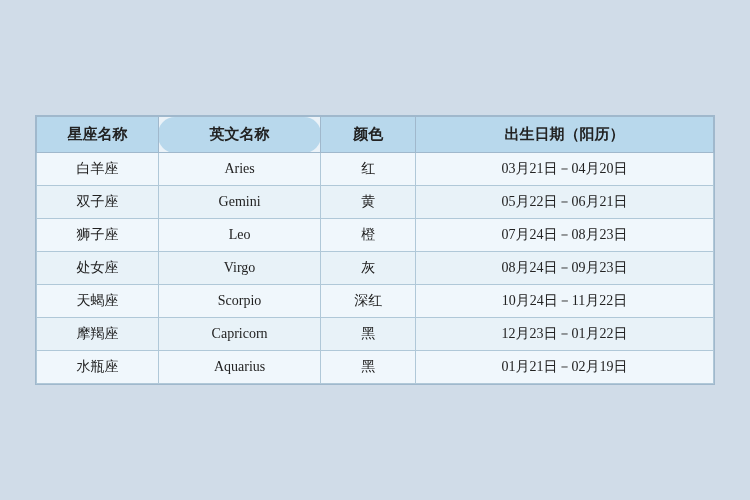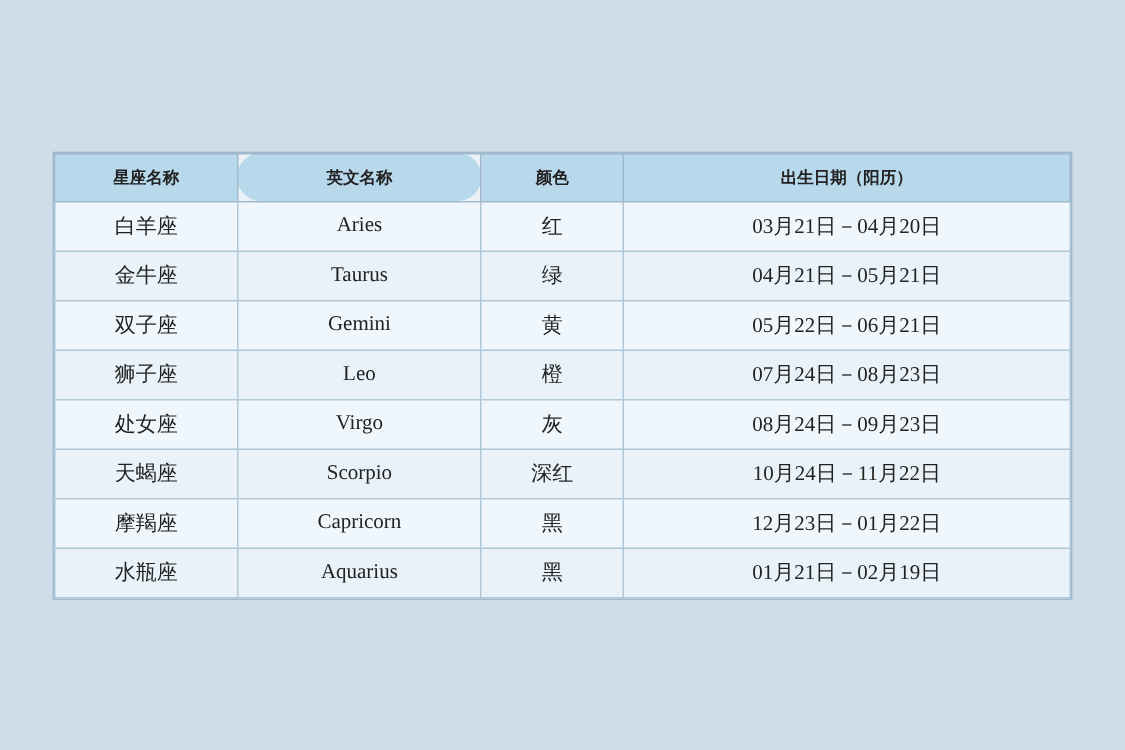--- a/index.html
+++ b/index.html
@@ -30,21 +30,21 @@
     }
 
     thead tr {
       background-color: #b8d8ec;
     }
 
     thead th {
       border: 1px solid #a0b8cc;
       padding: 8px 10px;
       text-align: center;
-      font-size: 11px;
+      font-size: 15px;
       font-weight: bold;
       color: #222;
     }
 
     tbody tr {
       background-color: #f0f7fc;
     }
 
     tbody tr:nth-child(even) {
       background-color: #e8f2f8;
@@ -78,26 +78,20 @@
       </tr>
     </thead>
     <tbody id="table-body">
     <tr>
           <td>白羊座</td>
           <td>Aries</td>
           <td>红</td>
           <td>03月21日－04月20日</td>
         </tr>
         <tr>
-          <td>金牛座</td>
-          <td>Taurus</td>
-          <td>绿</td>
-          <td>04月21日－05月21日</td>
-        </tr>
-        <tr>
           <td>双子座</td>
           <td>Gemini</td>
           <td>黄</td>
           <td>05月22日－06月21日</td>
         </tr>
         <tr>
           <td>狮子座</td>
           <td>Leo</td>
           <td>橙</td>
           <td>07月24日－08月23日</td>

